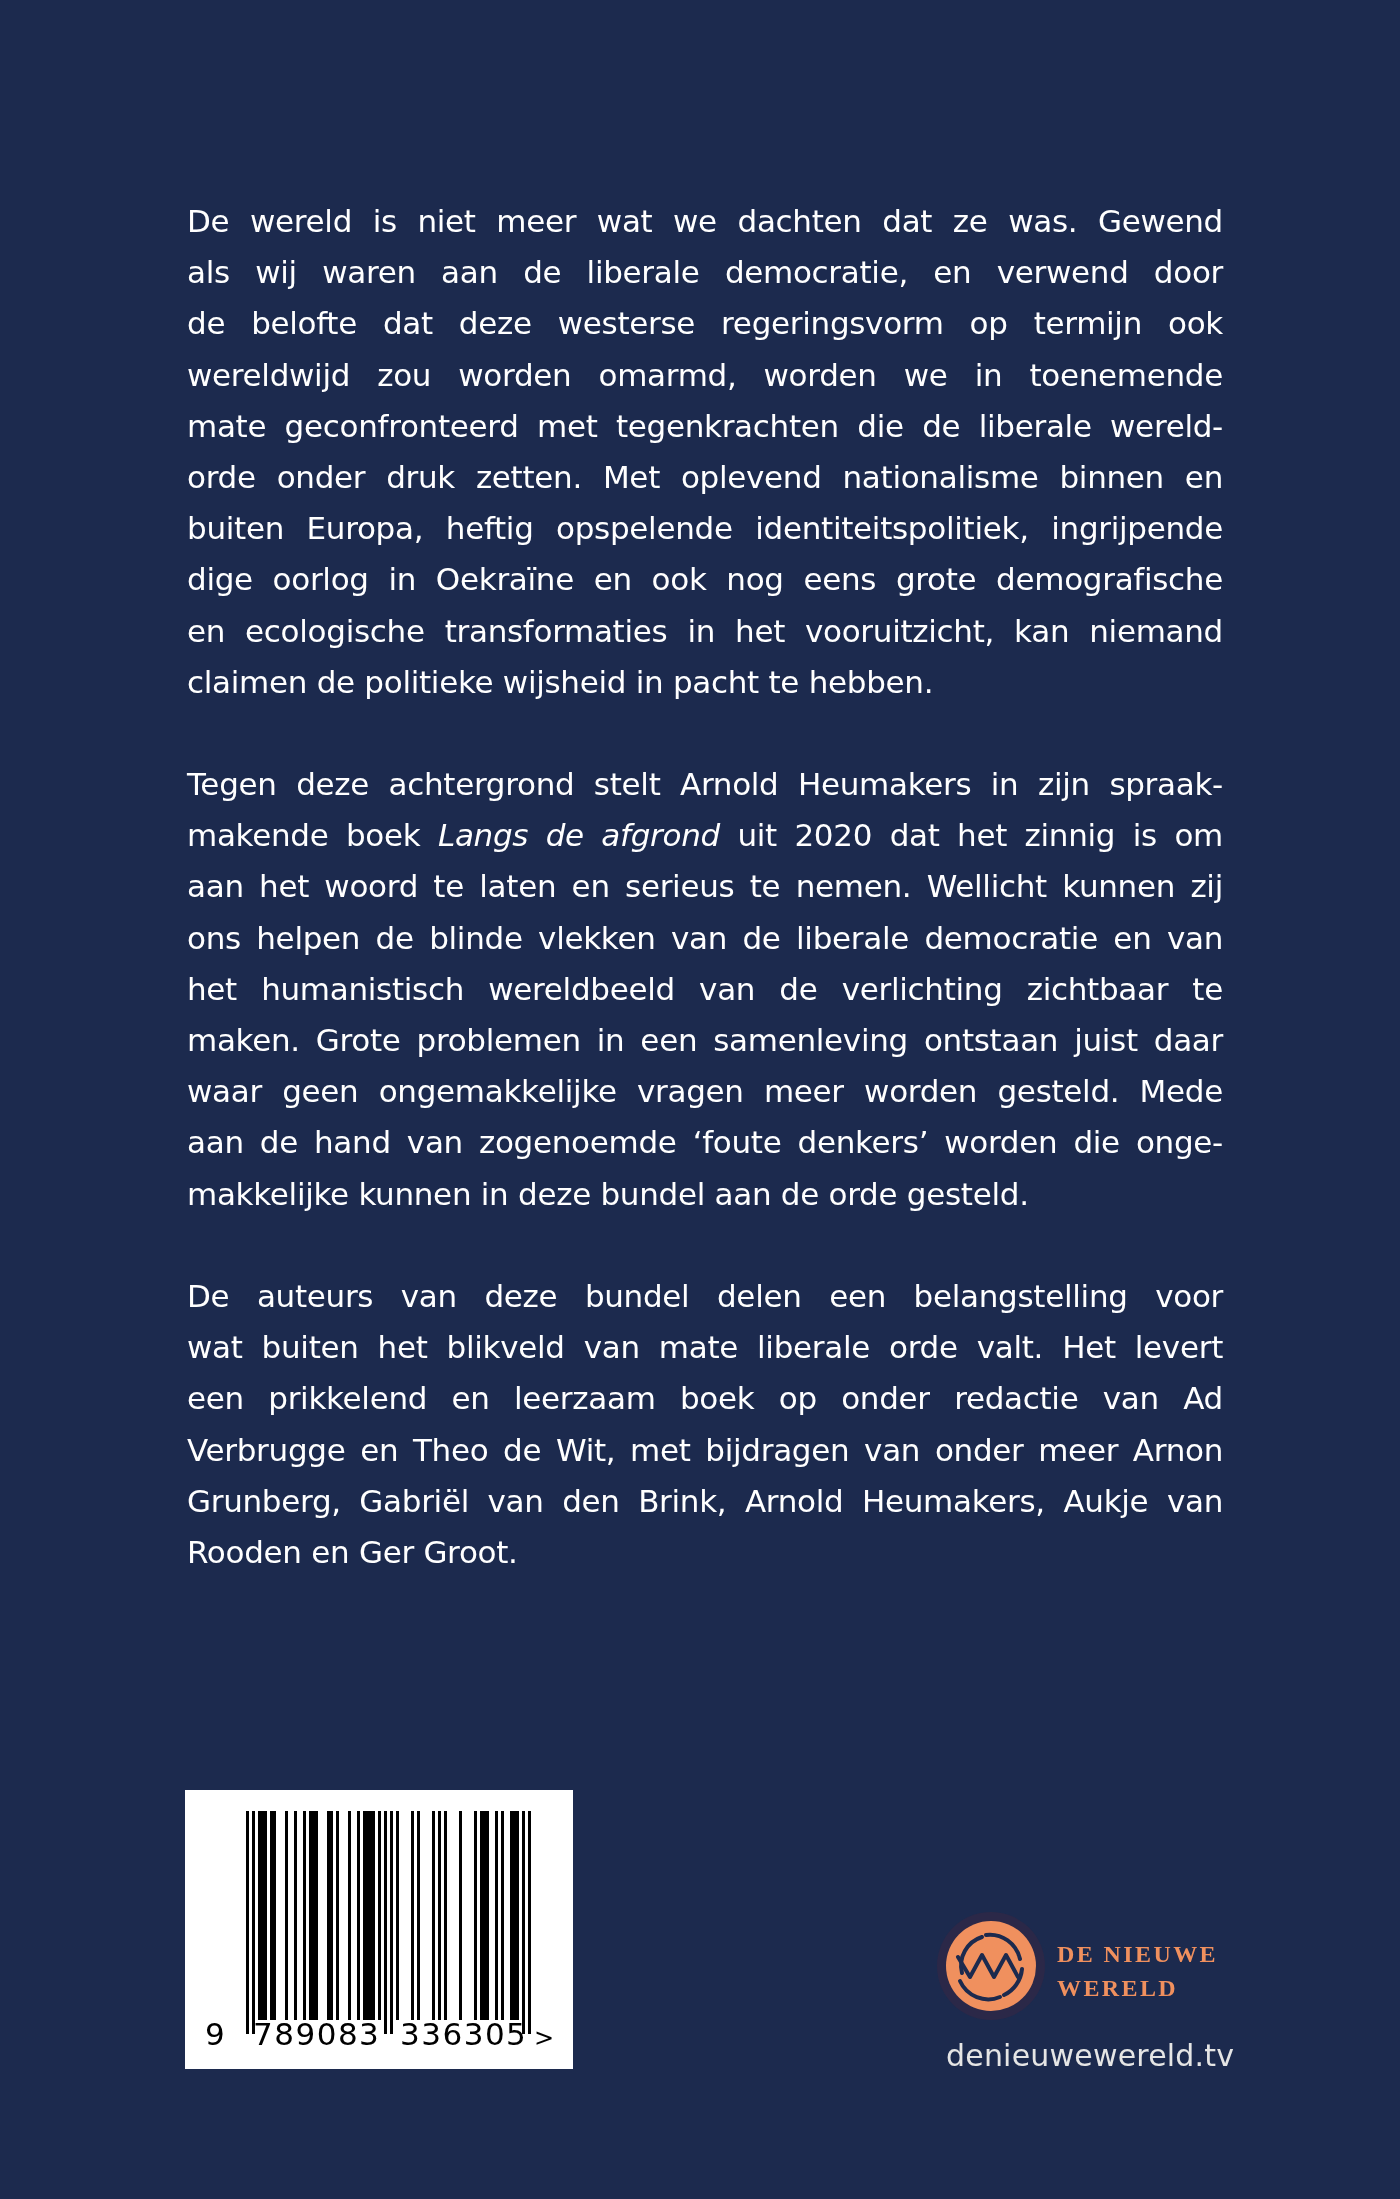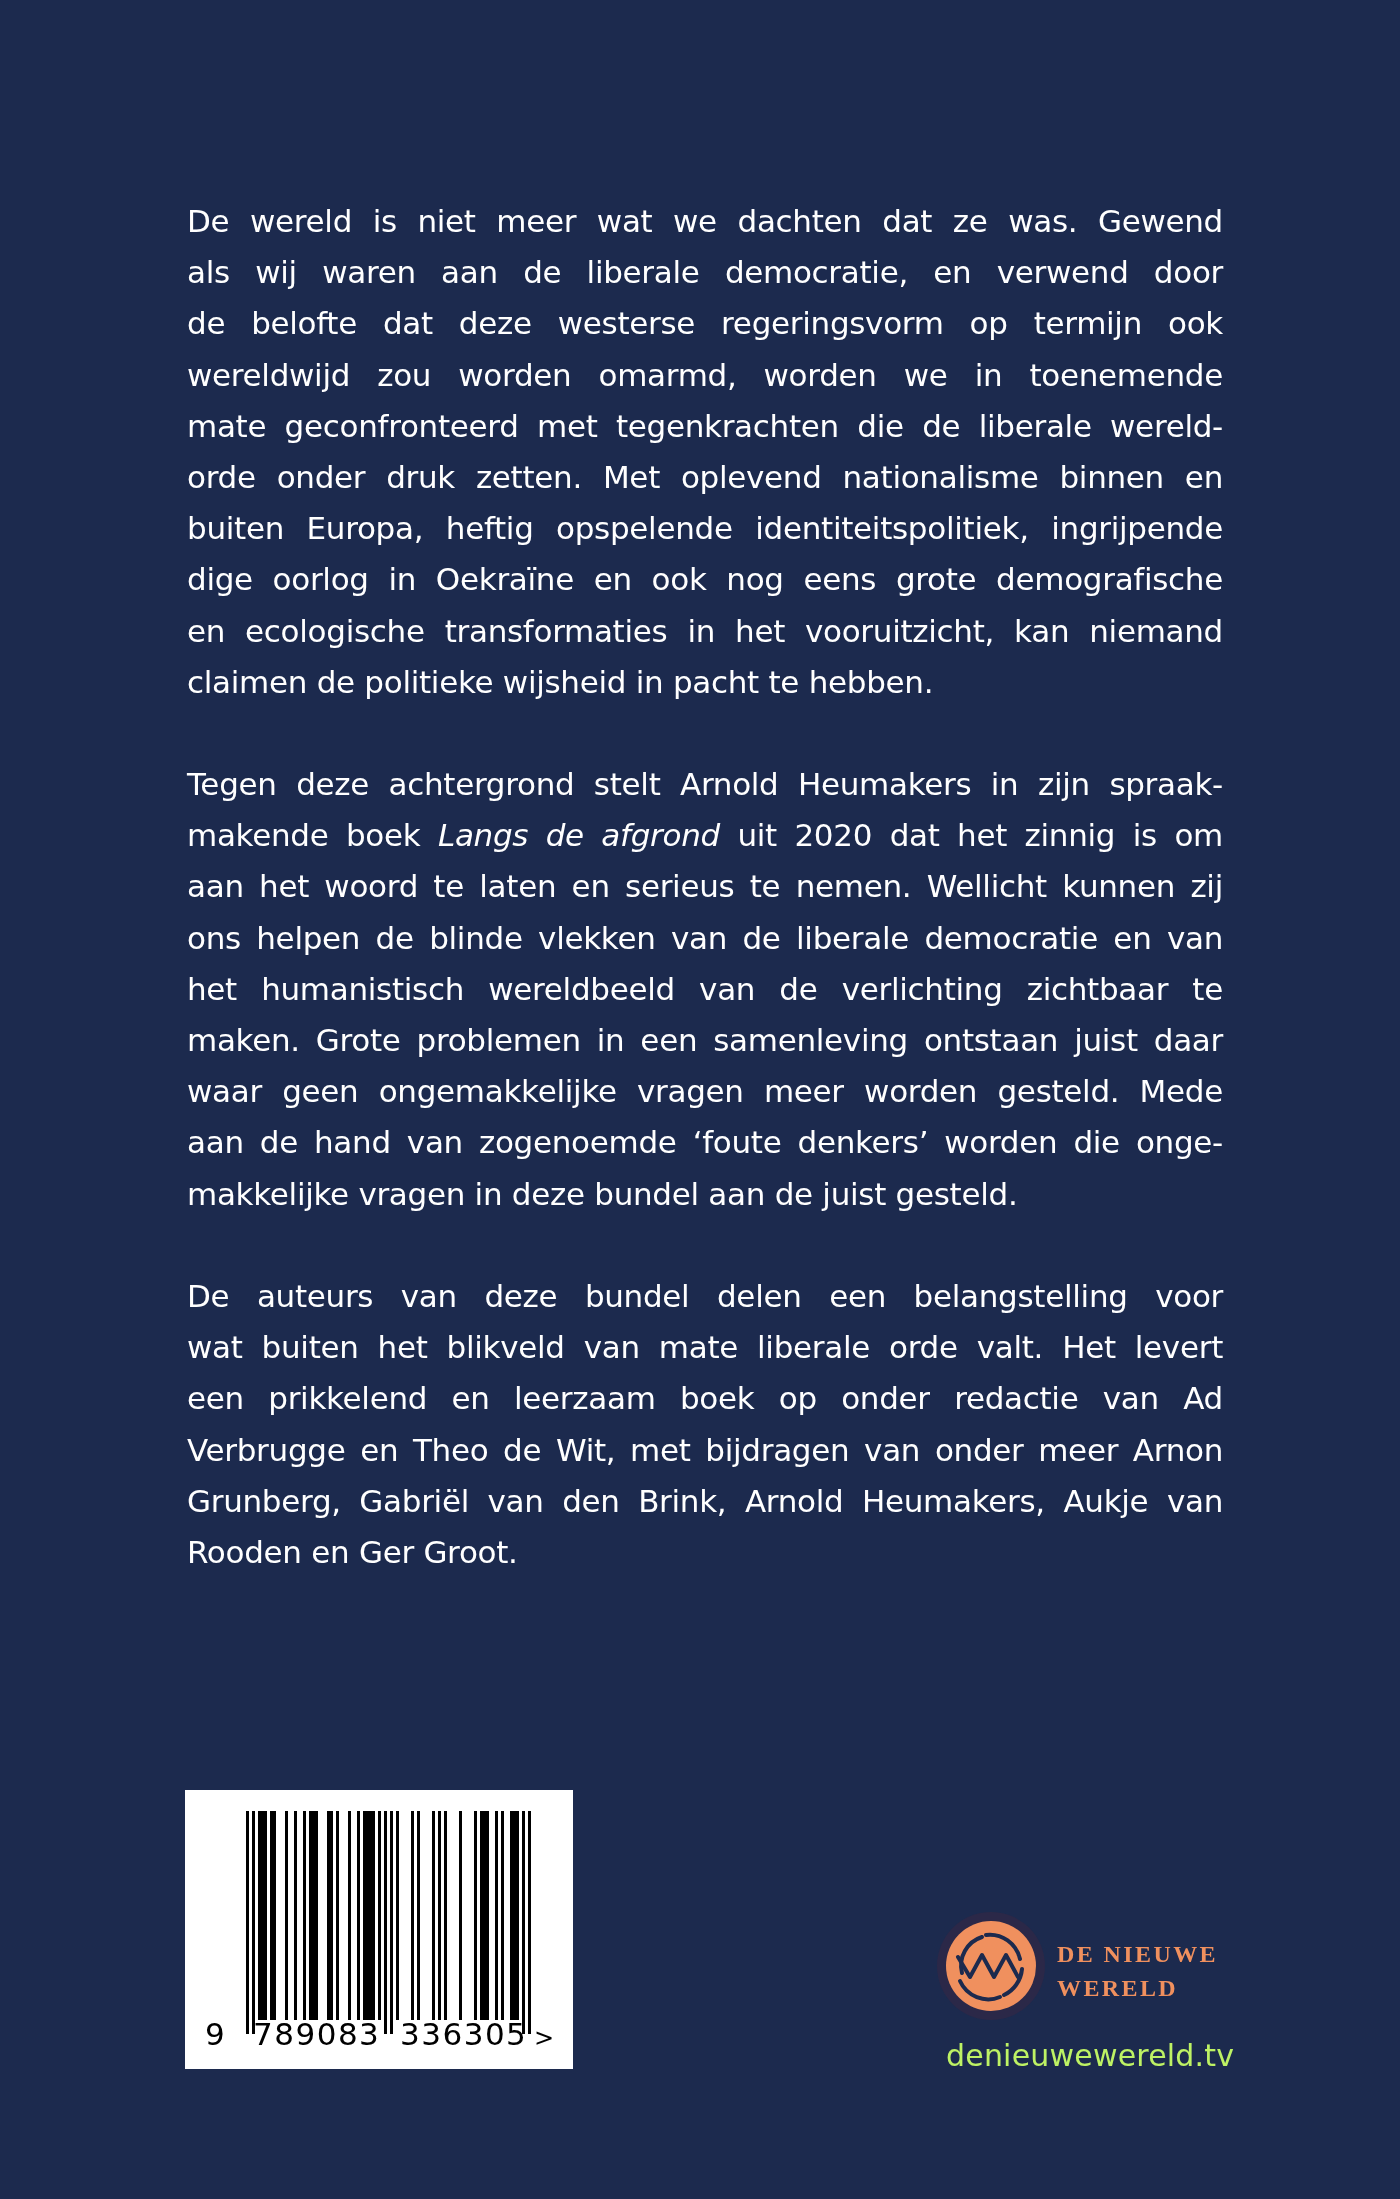--- a/index.html
+++ b/index.html
@@ -39,21 +39,21 @@
   .logo-text {
     position: absolute; left: 1057px; top: 1937px;
     font-family: Liberation Serif, serif; font-weight: bold;
     font-size: 24px; line-height: 34px; letter-spacing: 2.4px;
     color: #f0905e;
   }
   .logo-text span { display: block; }
   .site-url {
     position: absolute; left: 946px; top: 2038px; width: 278px;
     font-size: 30px; line-height: 36px; text-align: right;
-    letter-spacing: 0.2px; color: #bef264;
+    letter-spacing: 0.2px; color: #e5e5e5;
   }
 </style>
 </head>
 <body>
 
 <div class="blurb" id="blurb">
     <div class="para">
       <span class="line">De wereld is niet meer wat we dachten dat ze was. Gewend</span>
       <span class="line">als wij waren aan de liberale democratie, en verwend door</span>
       <span class="line">de belofte dat deze westerse regeringsvorm op termijn ook</span>
@@ -67,21 +67,21 @@
     </div>
     <div class="para">
       <span class="line">Tegen deze achtergrond stelt Arnold Heumakers in zijn spraak-</span>
       <span class="line">makende boek <em>Langs de afgrond</em> uit 2020 dat het zinnig is om</span>
       <span class="line">aan het woord te laten en serieus te nemen. Wellicht kunnen zij</span>
       <span class="line">ons helpen de blinde vlekken van de liberale democratie en van</span>
       <span class="line">het humanistisch wereldbeeld van de verlichting zichtbaar te</span>
       <span class="line">maken. Grote problemen in een samenleving ontstaan juist daar</span>
       <span class="line">waar geen ongemakkelijke vragen meer worden gesteld. Mede</span>
       <span class="line">aan de hand van zogenoemde ‘foute denkers’ worden die onge-</span>
-      <span class="line last">makkelijke vragen in deze bundel aan de juist gesteld.</span>
+      <span class="line last">makkelijke kunnen in deze bundel aan de orde gesteld.</span>
     </div>
     <div class="para">
       <span class="line">De auteurs van deze bundel delen een belangstelling voor</span>
       <span class="line">wat buiten het blikveld van mate liberale orde valt. Het levert</span>
       <span class="line">een prikkelend en leerzaam boek op onder redactie van Ad</span>
       <span class="line">Verbrugge en Theo de Wit, met bijdragen van onder meer Arnon</span>
       <span class="line">Grunberg, Gabriël van den Brink, Arnold Heumakers, Aukje van</span>
       <span class="line last">Rooden en Ger Groot.</span>
     </div>
   </div>

